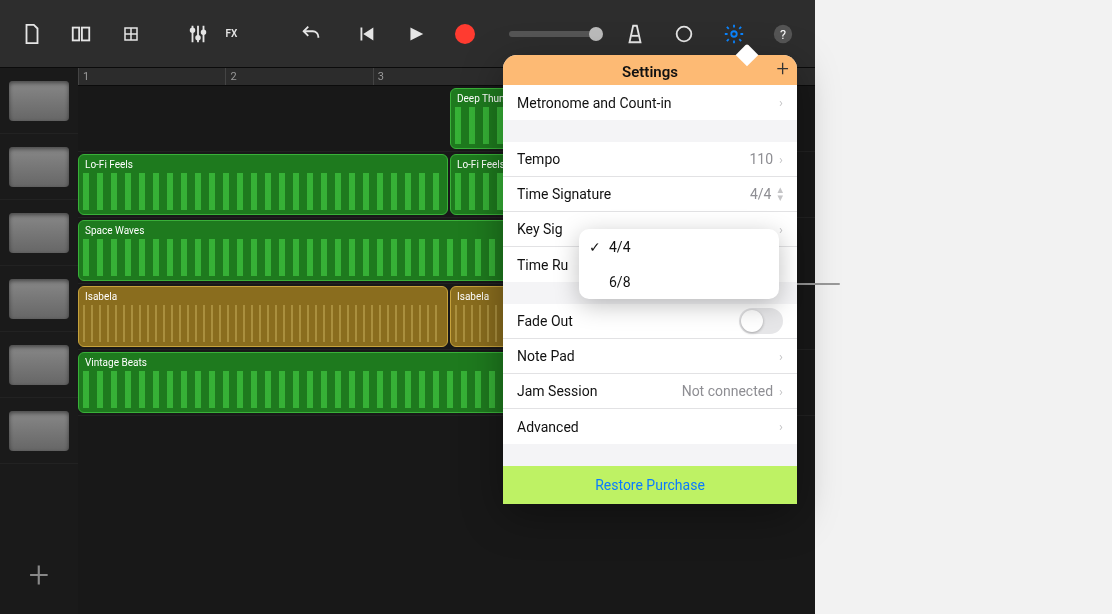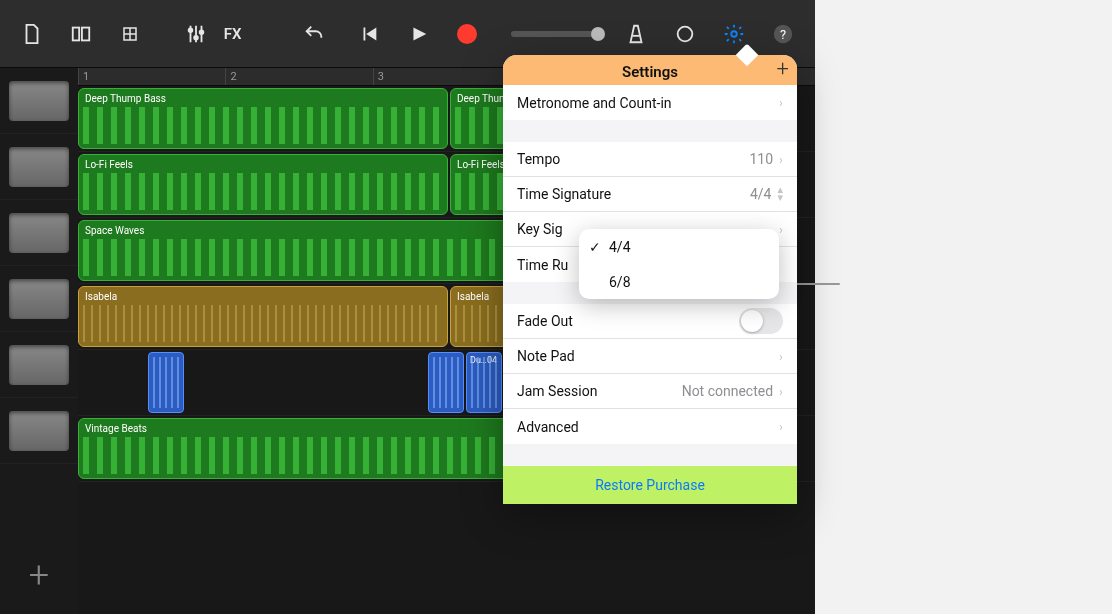--- a/index.html
+++ b/index.html
@@ -92,21 +92,21 @@
       </div>
     <div style="width:12px"></div>
     <div class="tbtn">
         <svg viewBox="0 0 24 24" fill="none" stroke="currentColor" stroke-width="2">
           <path d="M6 3v18M12 3v18M18 3v18"></path>
           <circle cx="6" cy="8" r="2" fill="currentColor"></circle>
           <circle cx="12" cy="16" r="2" fill="currentColor"></circle>
           <circle cx="18" cy="10" r="2" fill="currentColor"></circle>
         </svg>
       </div>
-    <div class="tbtn" style="width:auto;font-size:15px;font-weight:600;">FX</div>
+    <div class="tbtn" style="width:auto;font-size:10px;font-weight:600;">FX</div>
     <div style="width:40px"></div>
     <div class="tbtn">
         <svg viewBox="0 0 24 24" fill="none" stroke="currentColor" stroke-width="2">
           <path d="M9 14l-5-5 5-5"></path>
           <path d="M4 9h10a6 6 0 016 6v1"></path>
         </svg>
       </div>
     <div class="sep"></div>
     <div class="tbtn">
         <svg viewBox="0 0 24 24" fill="currentColor">
@@ -177,45 +177,32 @@
   <div class="ruler" id="ruler">
       <div class="tick">1</div>
       <div class="tick">2</div>
       <div class="tick">3</div>
       <div class="tick">4</div>
       <div class="tick">5</div>
     </div>
 
   <div class="tracks" id="tracks">
       <div class="trk">
-        <div class="region green" style="left: 0px; width: 370px;"><span>Deep Thump Bass</span><div class="midi"></div></div>
         <div class="region green" style="left: 372px; width: 70px;"><span>Deep Thum</span><div class="midi"></div></div>
       </div>
       <div class="trk">
         <div class="region green" style="left: 0px; width: 370px;"><span>Lo-Fi Feels</span><div class="midi"></div></div>
         <div class="region green" style="left: 372px; width: 70px;"><span>Lo-Fi Feels</span><div class="midi"></div></div>
       </div>
       <div class="trk">
         <div class="region green" style="left: 0px; width: 440px;"><span>Space Waves</span><div class="midi"></div></div>
       </div>
       <div class="trk">
         <div class="region olive" style="left: 0px; width: 370px;"><span>Isabela</span><div class="dots"></div></div>
         <div class="region olive" style="left: 372px; width: 70px;"><span>Isabela</span><div class="dots"></div></div>
-      </div>
-      <div class="trk">
-        <div class="blueclip" style="left: 70px;">
-          <div class="wave-sm"></div>
-        </div>
-        <div class="blueclip" style="left: 350px;">
-          <div class="wave-sm"></div>
-        </div>
-        <div class="blueclip" style="left: 388px;">
-          <div style="color: rgb(255, 255, 255); font-size: 9px; padding: 2px 3px;">Du…04</div>
-          <div class="wave-sm"></div>
-        </div>
       </div>
       <div class="trk">
         <div class="region green" style="left: 0px; width: 440px;"><span>Vintage Beats</span><div class="midi"></div></div>
       </div>
     </div>
 
   <div class="rightpad"></div>
   <div class="leader" style="top:283px; left:782px; width:58px;"></div>
 
   <div class="pop">

